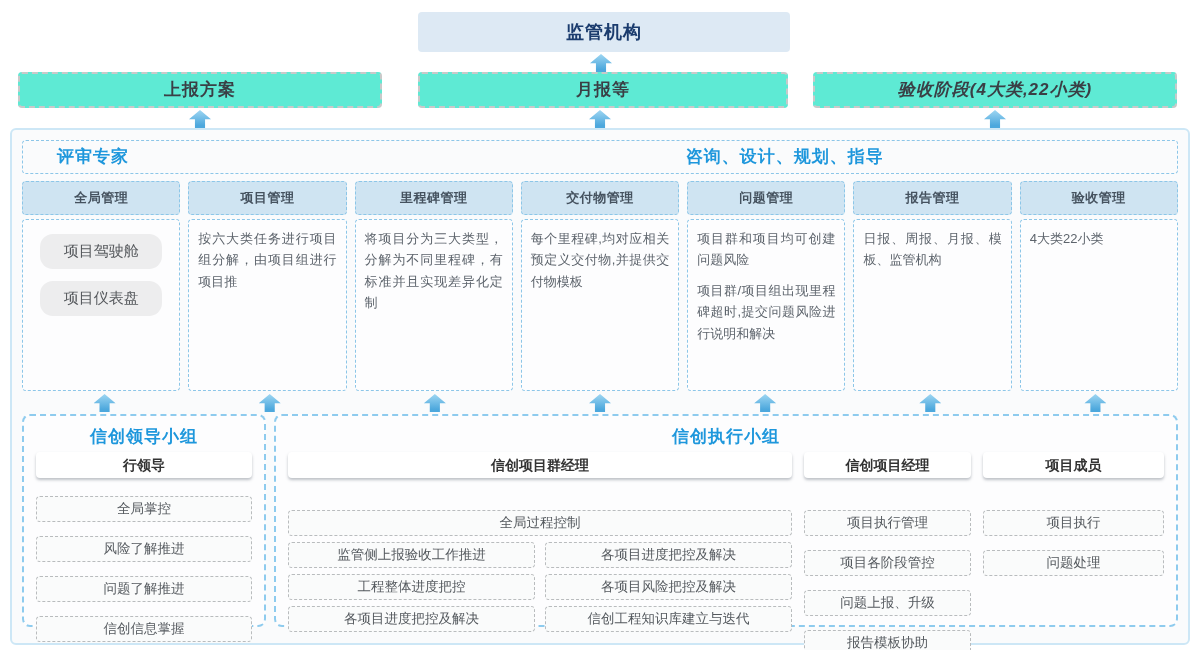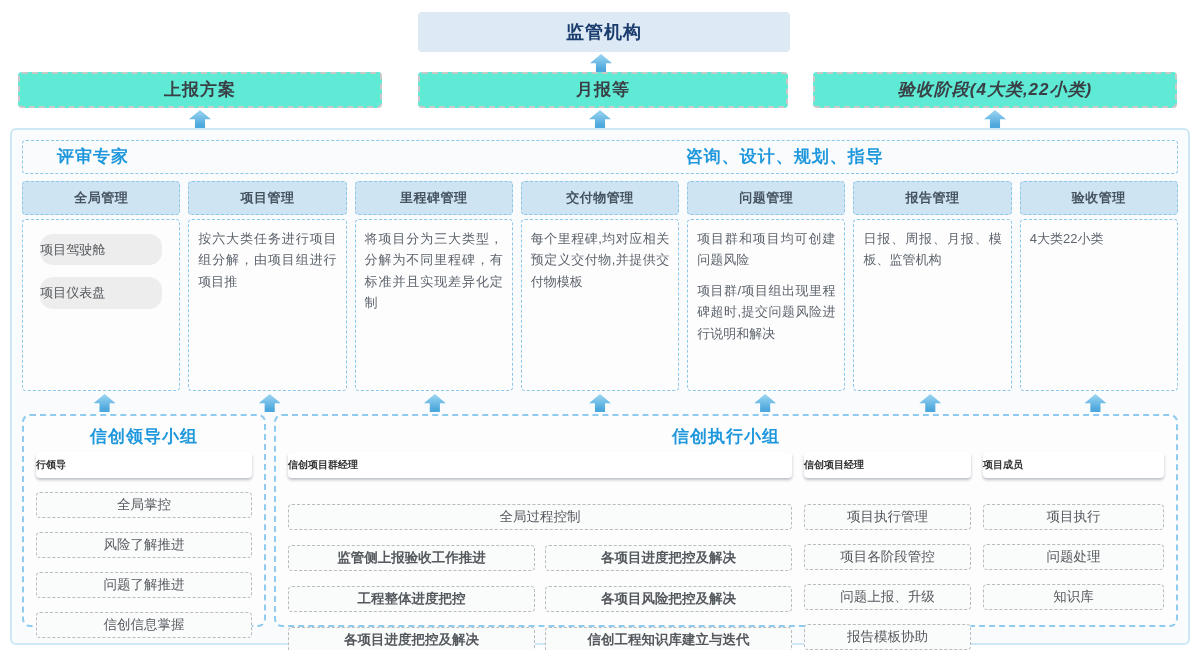--- a/index.html
+++ b/index.html
@@ -47,42 +47,42 @@
   .module{display:flex;flex-direction:column;}
   .module-header{height:34px;line-height:32px;text-align:center;
     background:var(--module_header_fill,#cfe4f2);
     border:1px dashed var(--dashed_blue,#8cc6e8);border-radius:4px;
     color:#45525f;font-size:13px;font-weight:bold;margin-bottom:4px;letter-spacing:0.5px;}
   .module-body{flex:1;border:1px dashed var(--dashed_blue,#8cc6e8);border-radius:4px;
     background:#fdfdfe;padding:8px 9px;color:#5d646c;font-size:13px;line-height:1.65;
     text-align:justify;text-justify:inter-character;}
   .module-body p{margin-bottom:9px;}
   .mini-pill{display:block;width:88%;margin:6px auto 12px auto;background:#ededee;
-    border-radius:13px;text-align:left;font-size:13px;color:#55585c;padding:5px 0;}
+    border-radius:13px;text-align:center;font-size:15px;color:#55585c;padding:5px 0;}
 
   .col-arrows{position:relative;height:23px;}
   .col-arrows .arrow{top:3px;}
 
   .groups{display:flex;gap:8px;height:213px;}
   .group{border:2px dashed #8ecbee;border-radius:8px;background:rgba(255,255,255,0.55);
     padding:5px 12px 10px 12px;}
   .group-leadership{flex:0 0 244px;}
   .group-execution{flex:1;}
   .group-title{height:31px;line-height:31px;text-align:center;
     color:var(--accent_blue,#1e97dc);font-size:17px;font-weight:bold;letter-spacing:1px;}
-  .role-pill{height:26px;line-height:26px;background:#ffffff;border-radius:4px;
-    box-shadow:0 2px 3px rgba(110,120,130,0.45);font-size:10px;font-weight:bold;color:#333;
-    margin-bottom:12px;}
+  .role-pill{height:26px;line-height:26px;text-align:center;background:#ffffff;border-radius:4px;
+    box-shadow:0 2px 3px rgba(110,120,130,0.45);font-size:14px;font-weight:bold;color:#333;
+    margin-bottom:18px;}
   .task{height:26px;line-height:24px;text-align:center;border:1px dashed #b9bcbe;border-radius:4px;
     background:#fafbfb;font-size:13.5px;color:#54595e;margin-top:14px;white-space:nowrap;overflow:hidden;}
 
   .exec-grid{display:grid;grid-template-columns:507fr 168fr 182fr;gap:16px 12px;}
   .exec-col{display:flex;flex-direction:column;}
   .two-col{display:grid;grid-template-columns:1fr 1fr;gap:6px 10px;margin-top:6px;}
-  .two-col .task{margin-top:9px;font-weight:bold;}
+  .two-col .task{margin-top:0;}
 </style>
 </head>
 <body>
 
 <div class="canvas">
 
   <div class="regulator">监管机构</div>
 
   <span class="arrow" style="left:590px;top:54px;"></span>
 
@@ -198,21 +198,20 @@
             <div class="task">项目执行管理</div>
             <div class="task">项目各阶段管控</div>
             <div class="task">问题上报、升级</div>
             <div class="task">报告模板协助</div>
           </div>
 
           <div class="exec-col">
             <div class="role-pill">项目成员</div>
             <div class="task">项目执行</div>
             <div class="task">问题处理</div>
-            <div class="task">知识库</div>
           </div>
 
         </div>
       </div>
     </div>
 
   </div>
 </div>
 
 </body></html>

